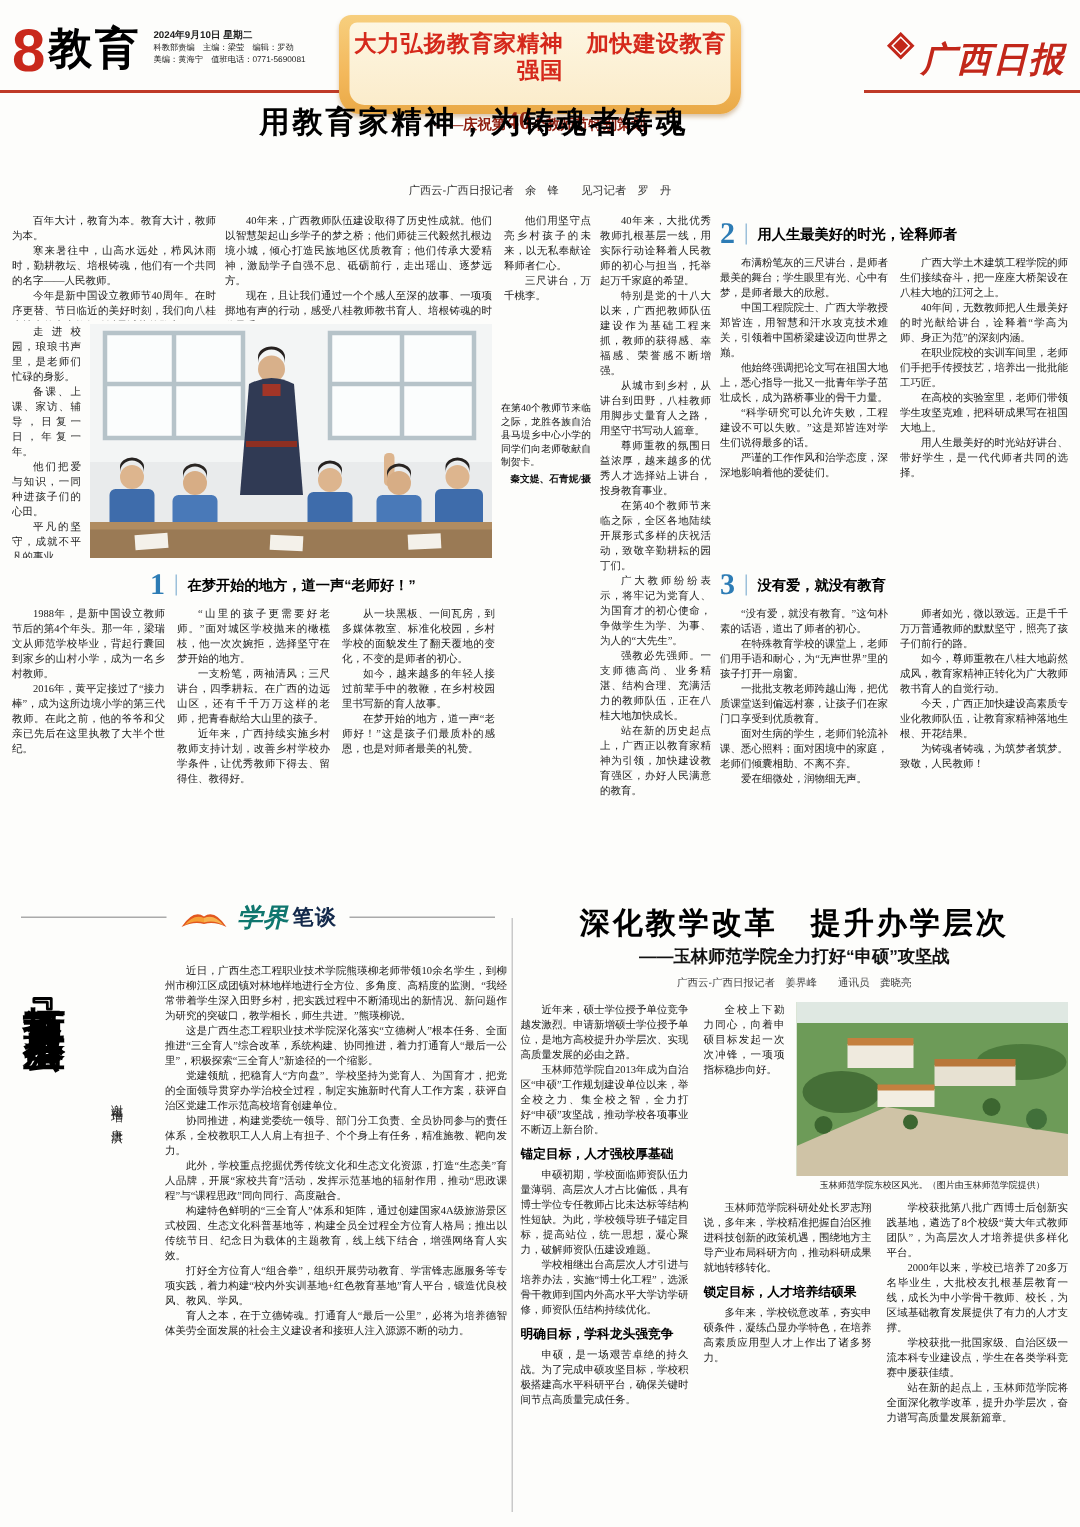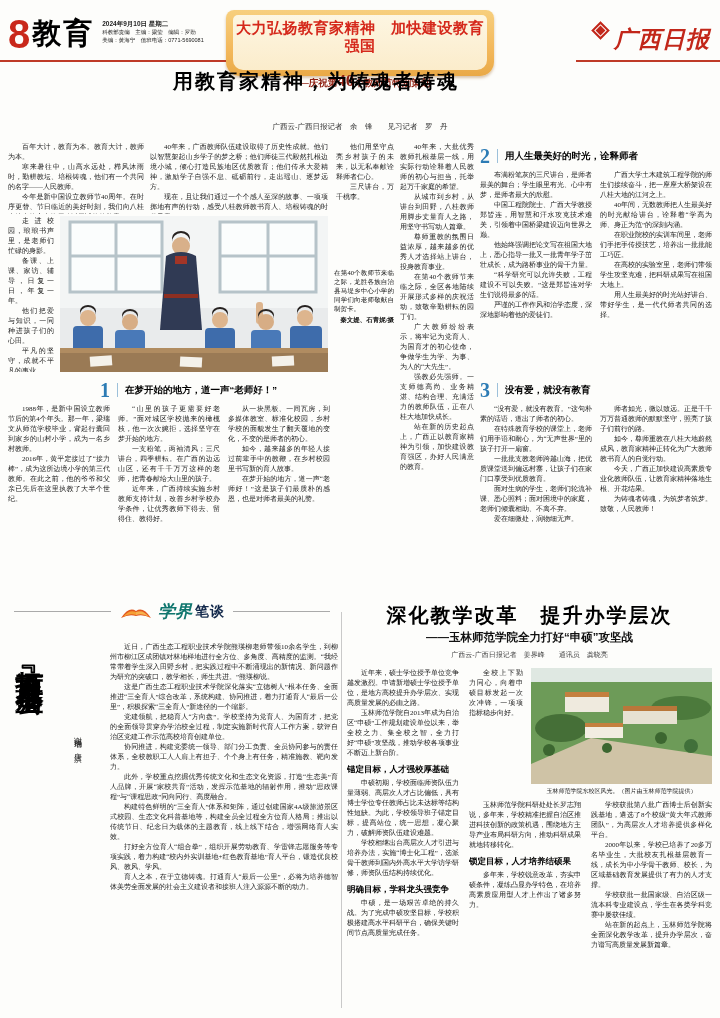--- a/index.html
+++ b/index.html
@@ -15,21 +15,21 @@
   .rule-red-right{position:absolute;left:576px;top:60px;width:144px;height:2px;background:#bf3a28;}
   
   .banner{position:absolute;left:226px;top:10px;width:268px;height:66px;
           background:linear-gradient(180deg,#f7cf7e 0%,#f3b85b 60%,#e9a947 100%);
           border-radius:8px 8px 14px 14px;box-shadow:0 2px 3px rgba(150,90,20,.35);}
   .banner:before,.banner:after{content:"";position:absolute;top:10px;width:26px;height:52px;background:linear-gradient(180deg,#f2c06a,#d89a3e);z-index:-1;}
   .banner:before{left:-12px;transform:skewY(8deg);border-radius:6px;}
   .banner:after{right:-12px;transform:skewY(-8deg);border-radius:6px;}
   .banner-inner{position:absolute;left:7px;right:7px;top:5px;bottom:6px;background:linear-gradient(180deg,#fdf6e2,#fbeccb);
           border-radius:5px 5px 10px 10px;text-align:center;padding-top:6px;box-sizing:border-box;}
-  .banner-title{font-family:Liberation Mono, monospace;font-weight:bold;font-size:15px;line-height:18px;color:#d5281b;letter-spacing:.5px;}
+  .banner-title{font-family:Liberation Sans, sans-serif;font-weight:bold;font-size:15px;line-height:18px;color:#d5281b;letter-spacing:.5px;}
   .banner-sub{margin-top:14px;font-family:"Liberation Serif",serif;font-weight:bold;font-size:9.5px;color:#8f2012;}
   .banner-sub .big40{font-size:17px;font-family:"Liberation Serif",serif;}
   
   .mh-logo{position:absolute;right:10px;top:24px;display:flex;}
   .diamond-icon{width:13px;height:13px;background:#c2271a;transform:rotate(45deg);margin-right:7px;box-shadow:inset 0 0 0 2px #c2271a,inset 0 0 0 3px #fff;}
   .logo-text{font-family:"Liberation Serif",serif;font-weight:bold;font-style:italic;font-size:23px;color:#c2271a;letter-spacing:1px;}
   
   .headline{position:absolute;left:0;top:68px;width:632px;text-align:center;
             font-family:"Liberation Sans",sans-serif;font-weight:bold;font-size:20px;letter-spacing:2px;color:#000;}
   .byline{position:absolute;left:0;top:122px;width:720px;text-align:center;
@@ -187,20 +187,21 @@
       <p>近年来，广西持续实施乡村教师支持计划，改善乡村学校办学条件，让优秀教师下得去、留得住、教得好。</p>
     </div>
   <div class="tcol" style="left:228px;top:404px;width:102px;height:196px;">
       <p>从一块黑板、一间瓦房，到多媒体教室、标准化校园，乡村学校的面貌发生了翻天覆地的变化，不变的是师者的初心。</p>
       <p>如今，越来越多的年轻人接过前辈手中的教鞭，在乡村校园里书写新的育人故事。</p>
       <p>在梦开始的地方，道一声“老师好！”这是孩子们最质朴的感恩，也是对师者最美的礼赞。</p>
     </div>
 
   <div class="tcol" style="left:400px;top:142px;width:74px;height:458px;">
       <p>40年来，大批优秀教师扎根基层一线，用实际行动诠释着人民教师的初心与担当，托举起万千家庭的希望。</p>
+      <p>特别是党的十八大以来，广西把教师队伍建设作为基础工程来抓，教师的获得感、幸福感、荣誉感不断增强。</p>
       <p>从城市到乡村，从讲台到田野，八桂教师用脚步丈量育人之路，用坚守书写动人篇章。</p>
       <p>尊师重教的氛围日益浓厚，越来越多的优秀人才选择站上讲台，投身教育事业。</p>
       <p>在第40个教师节来临之际，全区各地陆续开展形式多样的庆祝活动，致敬辛勤耕耘的园丁们。</p>
       <p>广大教师纷纷表示，将牢记为党育人、为国育才的初心使命，争做学生为学、为事、为人的“大先生”。</p>
       <p>强教必先强师。一支师德高尚、业务精湛、结构合理、充满活力的教师队伍，正在八桂大地加快成长。</p>
       <p>站在新的历史起点上，广西正以教育家精神为引领，加快建设教育强区，办好人民满意的教育。</p>
     </div>
 
   <div class="sec" style="left:480px;top:146px;">
     <span class="num">2</span>

